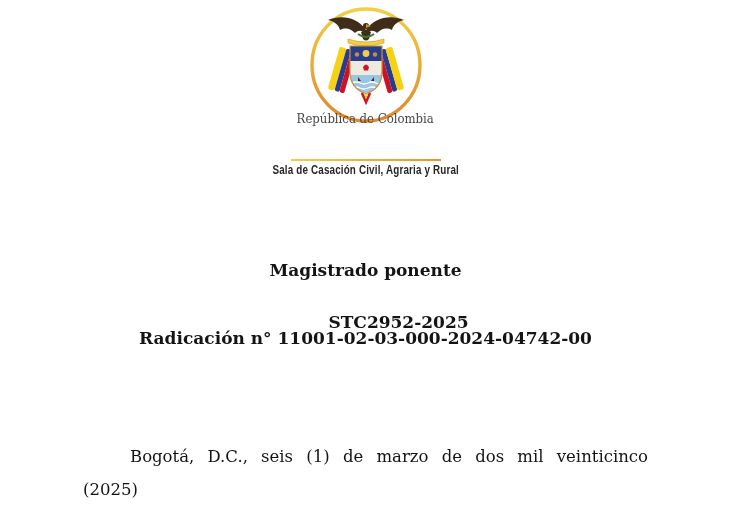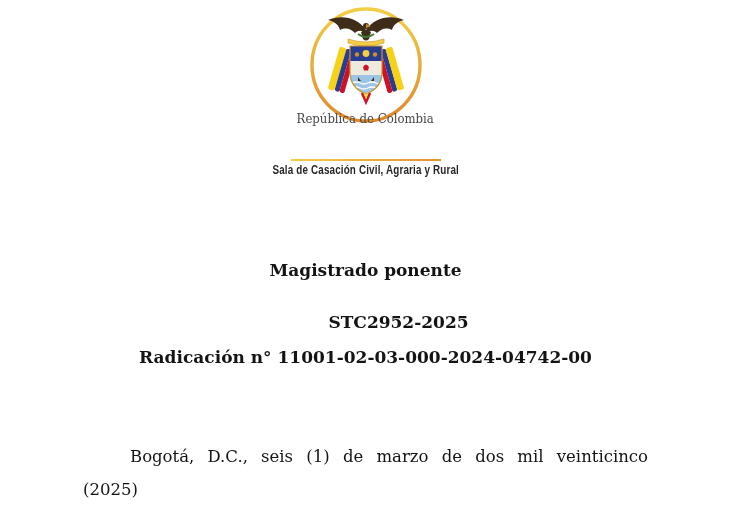--- a/index.html
+++ b/index.html
@@ -23,21 +23,21 @@
   .divider{
     position:absolute;top:159px;left:50%;transform:translateX(-50%);
     width:150px;height:2px;
     background:linear-gradient(90deg,var(--divider-left,#F2CE45),var(--divider-right,#E8922E));
   }
   .chamber{top:163px;font-family:"Liberation Sans",sans-serif;font-weight:bold;font-size:12px;color:#262626;}
   .chamber .squeeze{display:inline-block;transform:scaleX(0.82);transform-origin:center;letter-spacing:0.2px;}
   .magistrate-name{top:215px;font-weight:bold;font-size:17px;letter-spacing:0.3px;}
   .magistrate-role{top:260px;font-weight:bold;font-size:17px;}
   .case-number{top:312px;font-weight:bold;font-size:17px;padding-left:33px;}
-  .filing-number{top:347px;font-weight:bold;font-size:17px;}
+  .filing-number{top:328px;font-weight:bold;font-size:17px;}
   .approval-note{top:378px;font-size:14.5px;}
   .dateline{
     position:absolute;top:440px;left:83px;right:83px;
     font-size:16.5px;line-height:33px;
   }
   .dateline-line1{
     text-align:justify;
     text-align-last:justify;
     text-indent:47px;
     white-space:nowrap;

